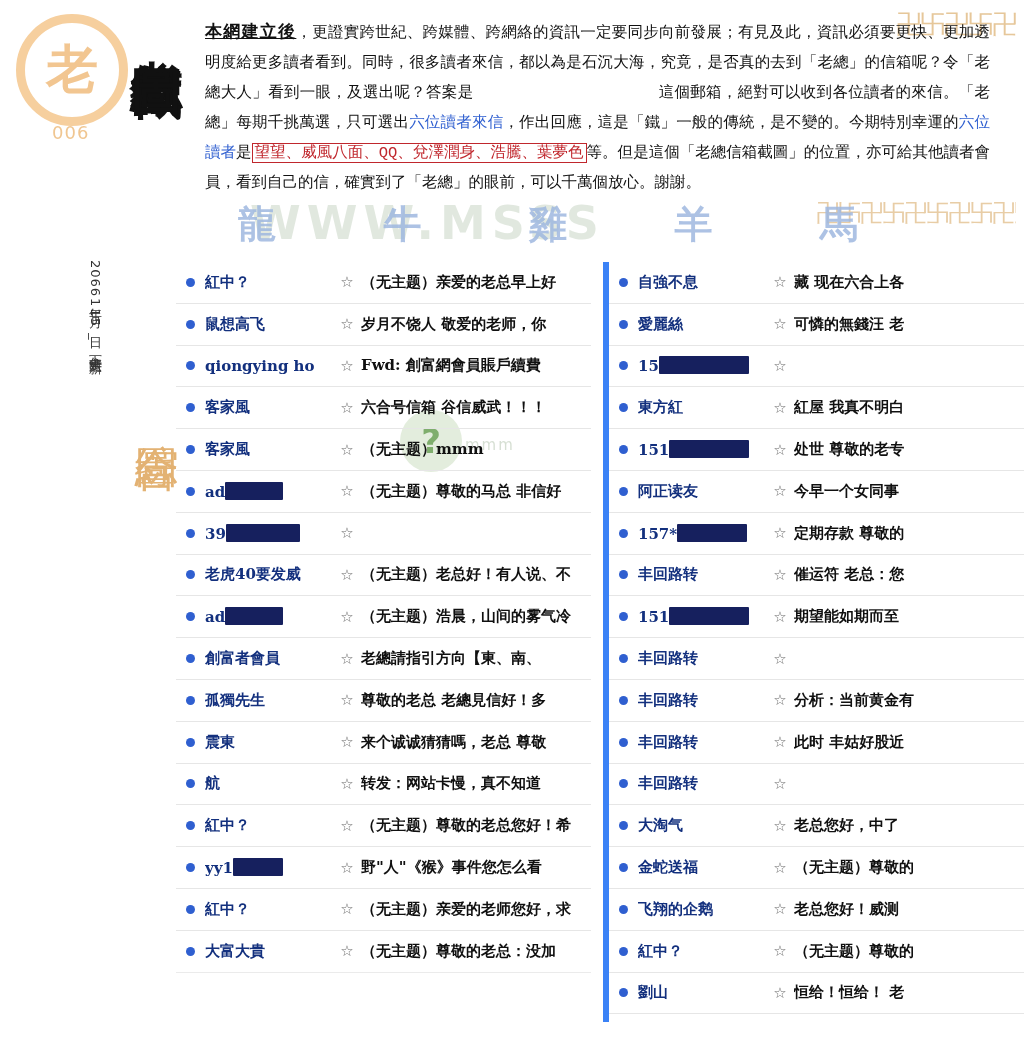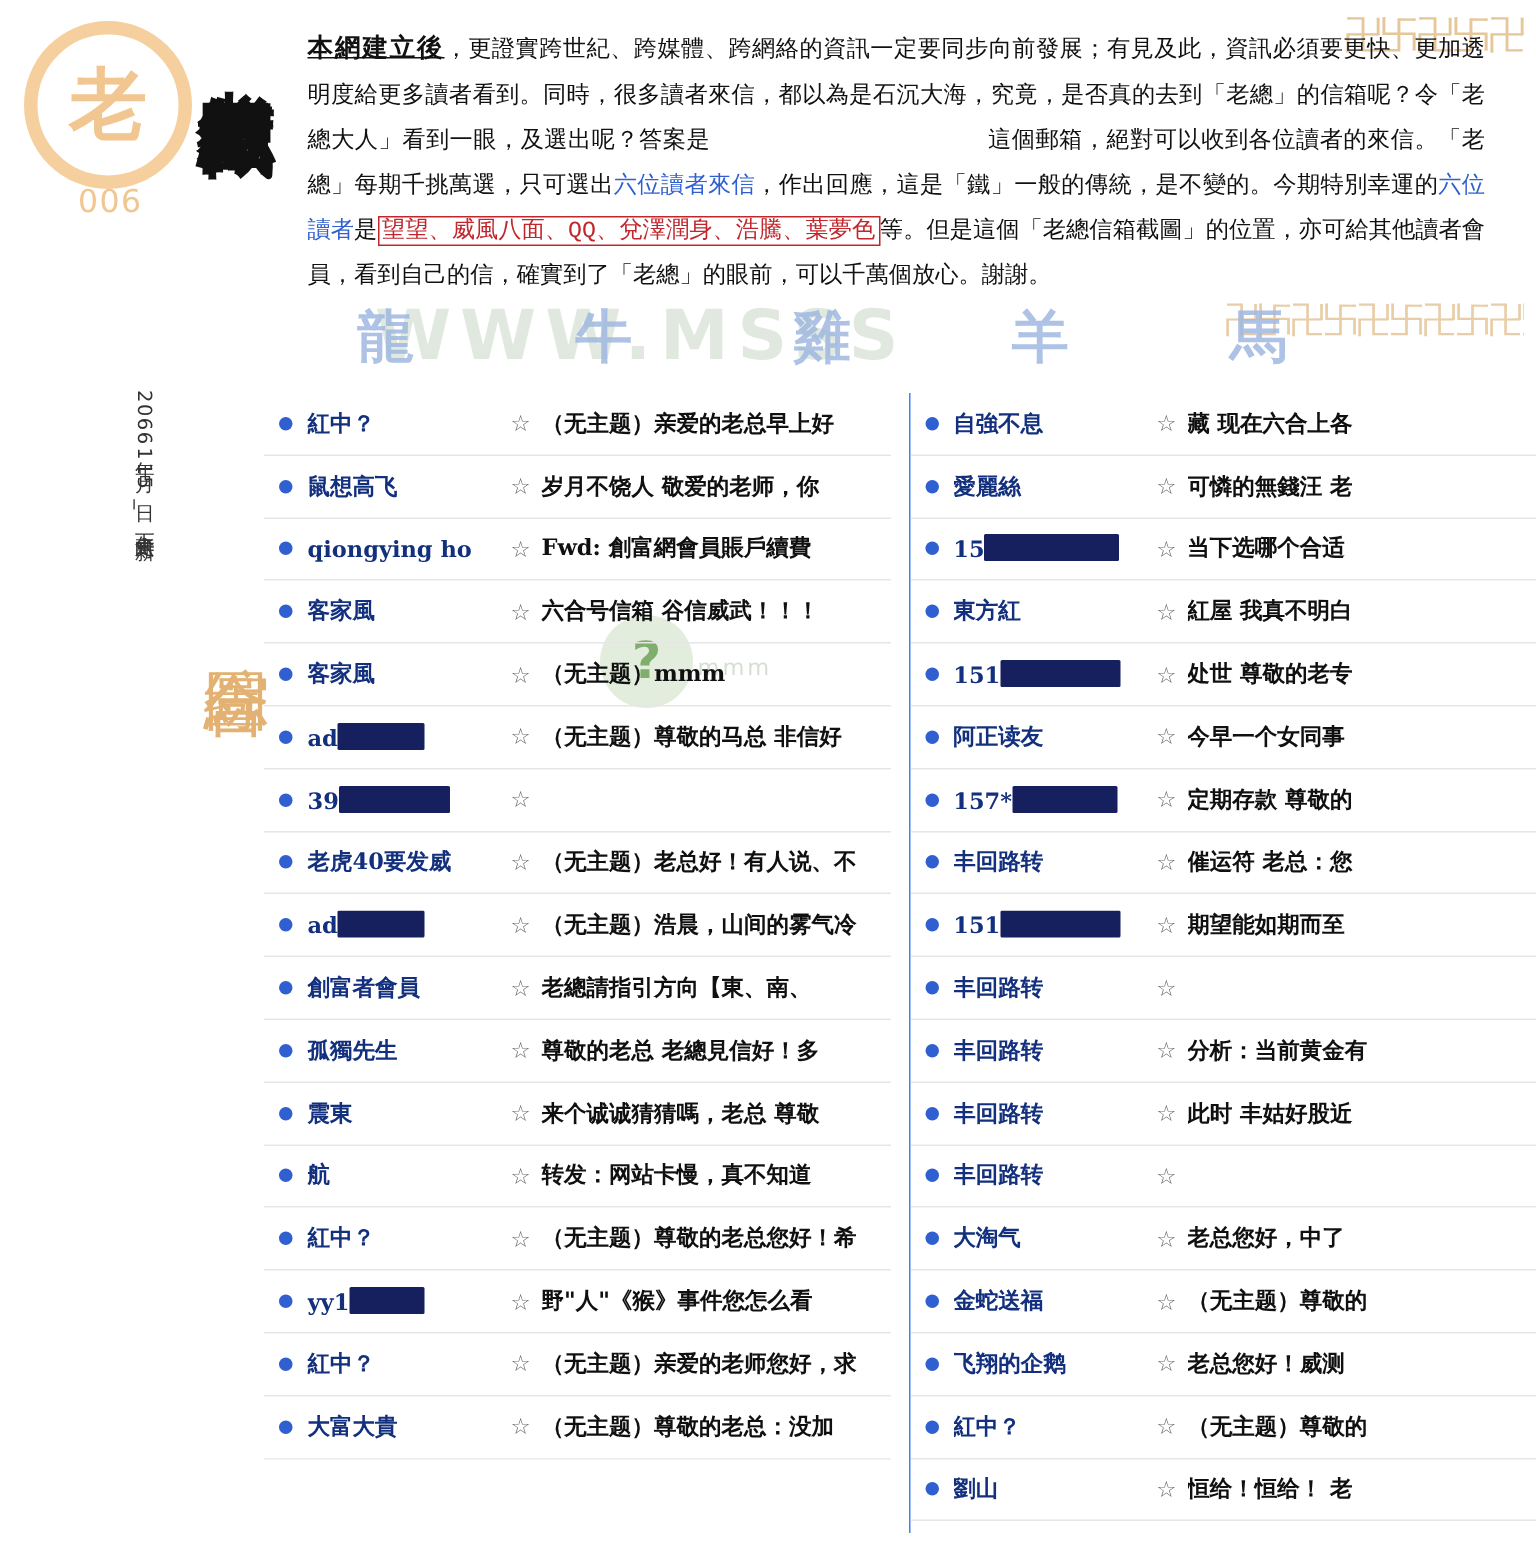--- a/index.html
+++ b/index.html
@@ -68,21 +68,21 @@
     transform: translate(-50%,-50%);
     font-size: 52px;
     color: #f2c691;
     font-family: "DejaVu Serif", "Liberation Serif", serif;
     font-weight: bold;
   }
   .seal-number {
     position: absolute;
     left: 52px;
     top: 122px;
-    font-size: 21px;
+    font-size: 18px;
     color: #f0c691;
     letter-spacing: 1px;
     text-align: right;
   }
   .title-vertical {
     position: absolute;
     left: 118px;
     top: 18px;
     width: 68px;
     font-family: "DejaVu Serif", "Liberation Serif", serif;
@@ -207,21 +207,21 @@
     height: 760px;
     display: flex;
     gap: 12px;
   }
   .mail-col {
     position: relative;
     width: 424px;
     height: 100%;
     overflow: hidden;
   }
-  .mail-col.right { border-left: 1px solid #3b82f6; }
+  .mail-col.right { border-left: 6px solid #3b82f6; }
 
   .mail-row {
     position: relative;
     display: flex;
     align-items: center;
     height: 41.8px;
     border-bottom: 1px solid #e6e6e6;
     padding-left: 10px;
     box-sizing: border-box;
     font-family: "DejaVu Serif", "Liberation Serif", serif;
@@ -422,21 +422,20 @@
       <div class="mail-row">
         <span class="dot"></span>
         <span class="sender">愛麗絲</span>
         <span class="star">☆</span>
         <span class="subject">可憐的無錢汪 老</span>
       </div>
       <div class="mail-row">
         <span class="dot"></span>
         <span class="sender">15<span class="redact" style="width: 90px;"></span></span>
         <span class="star">☆</span>
-        <span class="subject">当下选哪个合适</span>
       </div>
       <div class="mail-row">
         <span class="dot"></span>
         <span class="sender">東方紅</span>
         <span class="star">☆</span>
         <span class="subject">紅屋 我真不明白</span>
       </div>
       <div class="mail-row">
         <span class="dot"></span>
         <span class="sender">151<span class="redact" style="width: 80px;"></span></span>

